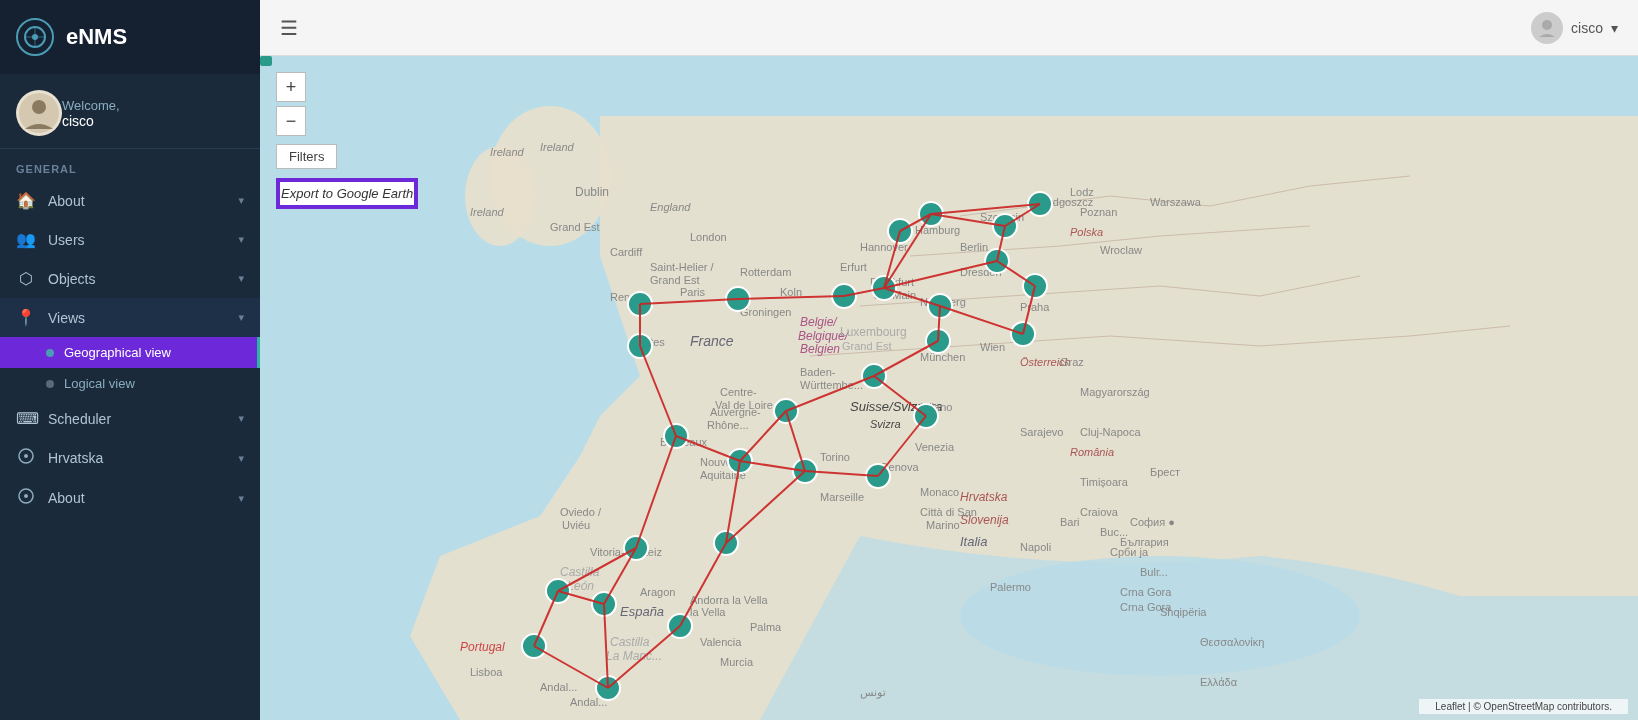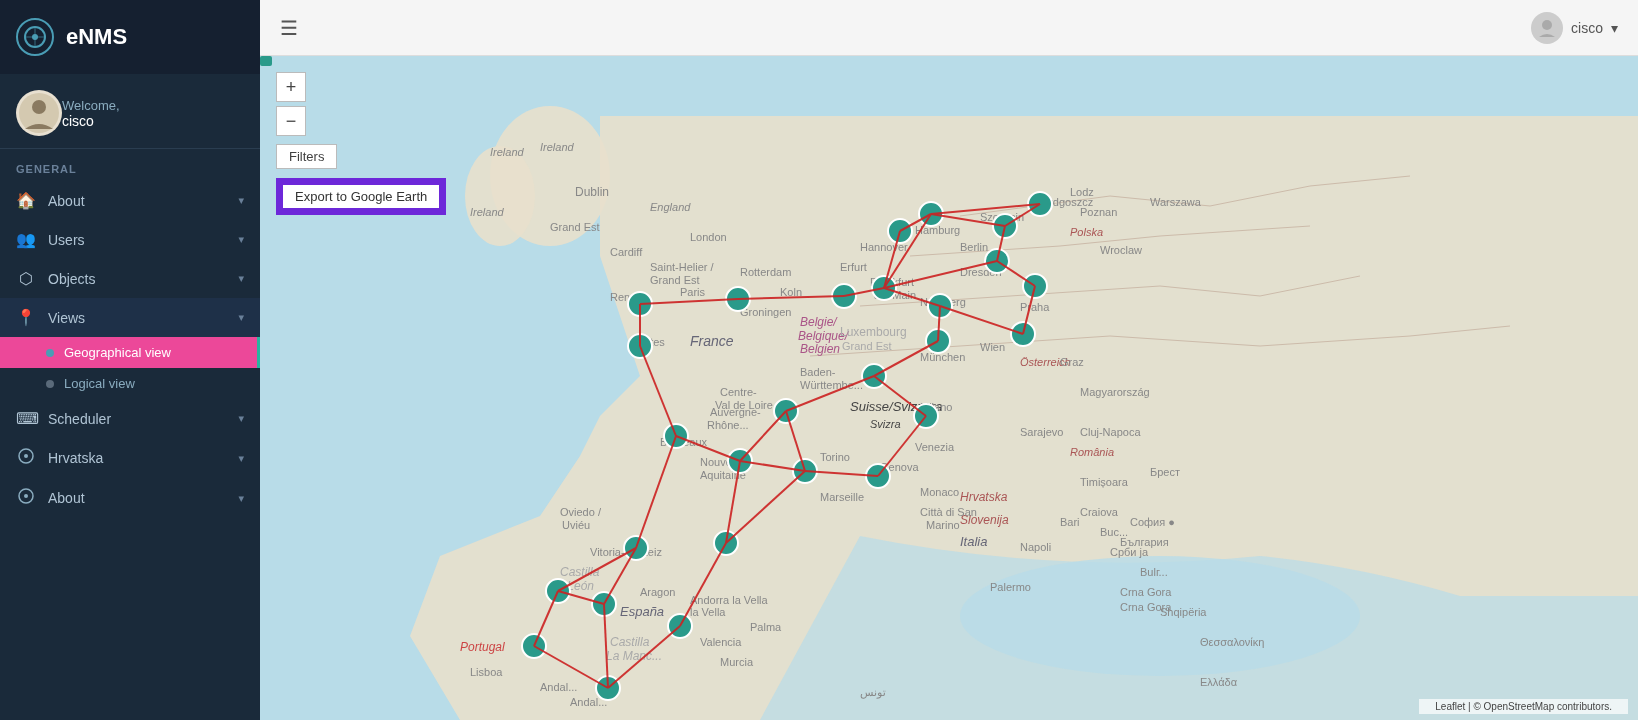--- a/index.html
+++ b/index.html
@@ -92,21 +92,21 @@
     .sub-nav-item {
       display: flex;
       align-items: center;
       gap: 10px;
       padding: 8px 16px 8px 46px;
       cursor: pointer;
       color: #8aacbf;
       font-size: 13px;
     }
     .sub-nav-item.active {
-      background: #ec4899;
+      background: #6d28d9;
       color: #ffffff;
       border-right: 3px solid #2ab5a0;
     }
     .sub-dot {
       width: 8px; height: 8px;
       border-radius: 50%;
       background: #4a9db5;
       display: inline-block;
     }
     .sub-dot.dim { background: #5a6a7a; }
@@ -192,25 +192,26 @@
       cursor: pointer;
       font-size: 13px;
       color: #404040;
     }
     .export-btn {
       position: absolute;
       top: 122px;
       left: 16px;
       z-index: 10;
       background: white;
-      border: 7px solid #6d28d9;
-      padding: 4px 12px;
+      border: 4px solid #6d28d9;
+      padding: 4px 1px;
       cursor: pointer;
       font-size: 13px;
       color: #333;
+      font-style: italic;
     }
 
     
     .map-attribution {
       position: absolute;
       bottom: 6px;
       right: 10px;
       font-size: 10px;
       color: #444;
       background: rgba(255,255,255,0.7);

